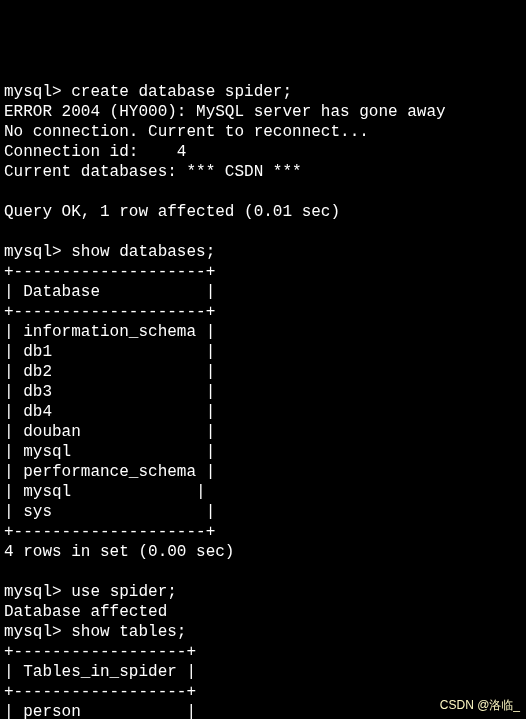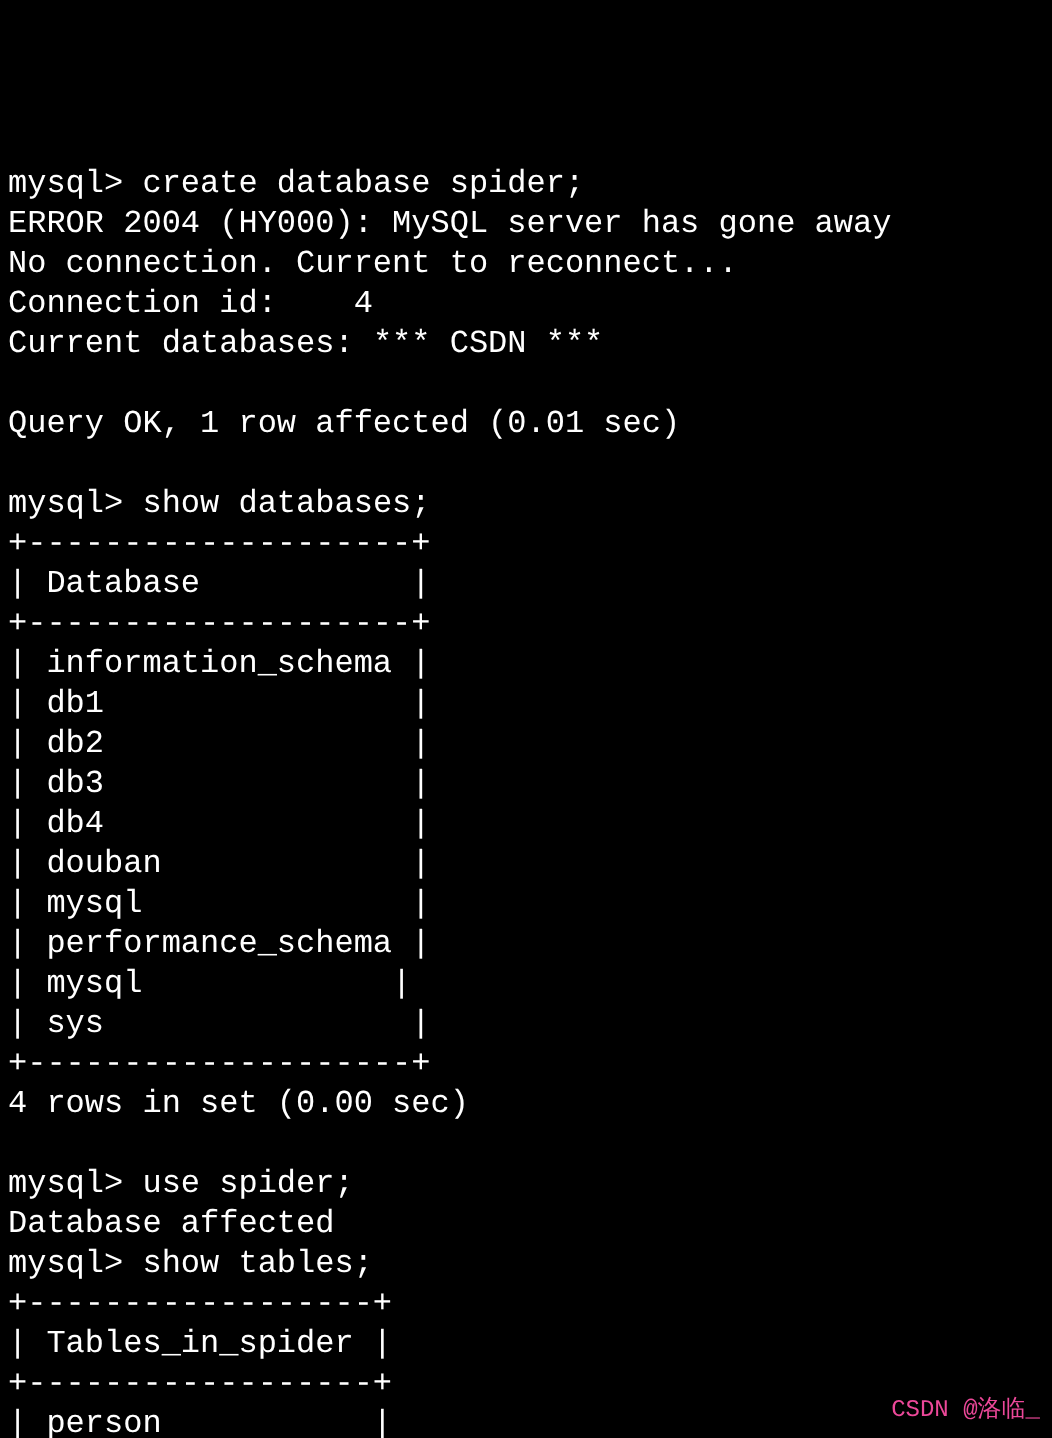--- a/index.html
+++ b/index.html
@@ -21,22 +21,22 @@
       white-space: pre;
     }
     .terminal-content {
       white-space: pre;
     }
     .watermark {
       position: absolute;
       bottom: 6px;
       right: 6px;
       font-size: 12px;
-      color: #ec4899;
-      font-family: Liberation Mono, monospace;
+      color: #fef9c3;
+      font-family: Liberation Sans, sans-serif;
       white-space: nowrap;
     }
   </style>
 </head>
 <body>
 
 
 
 <div class="terminal-content"><span>mysql&gt;</span> <span>create database spider;</span>
 <span>ERROR 2004 (HY000): MySQL server has gone away</span>

